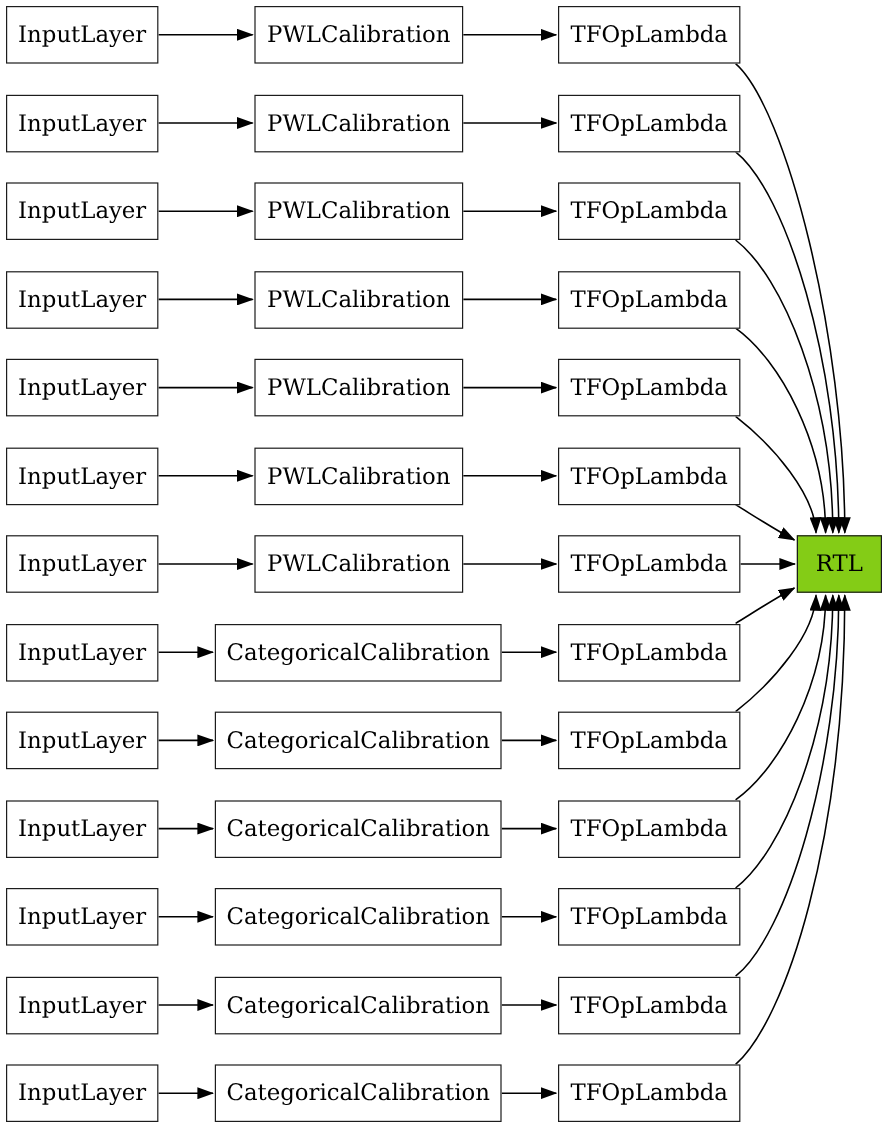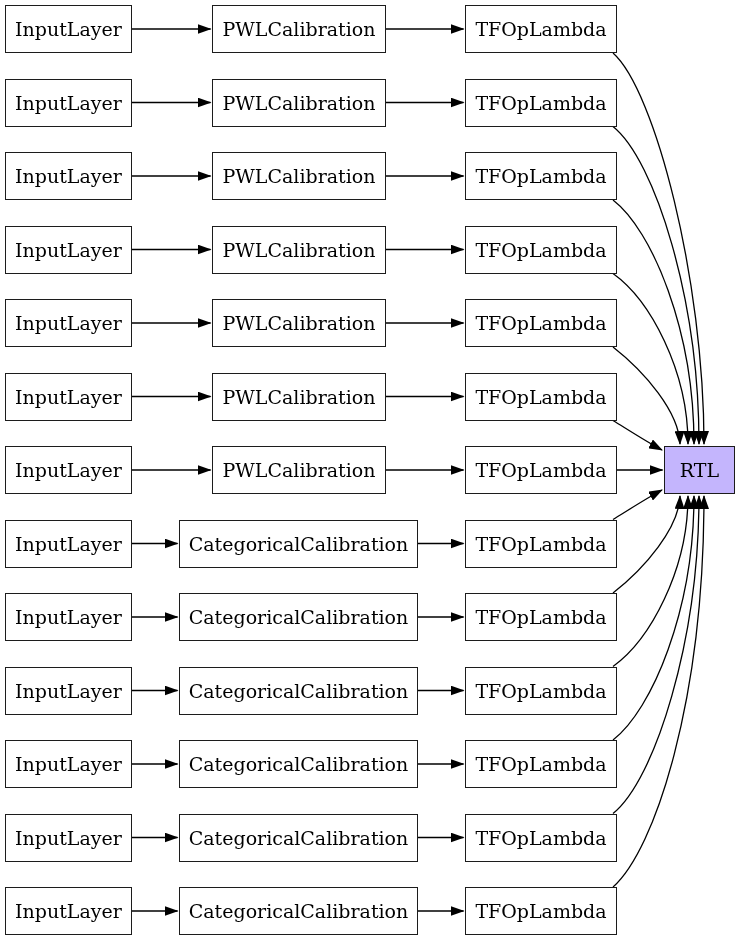--- a/index.html
+++ b/index.html
@@ -17,21 +17,21 @@
   }
   #edge-layer {
     position: absolute;
     left: 0;
     top: 0;
     z-index: 1;
   }
   .node {
     position: absolute;
     box-sizing: border-box;
-    background: #c4b5fd;
+    background: #84cc16;
     border: 1.4px solid #1c1c1c;
     display: flex;
     align-items: center;
     justify-content: center;
     font-size: 19px;
     color: #000000;
     white-space: nowrap;
     z-index: 2;
   }
 </style>

